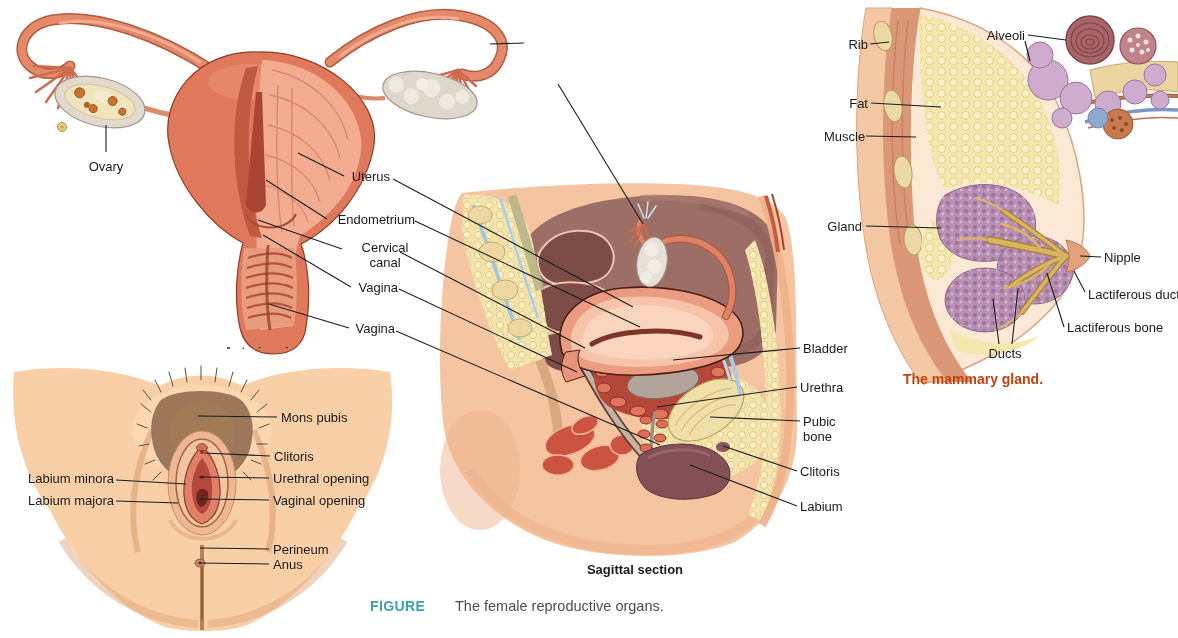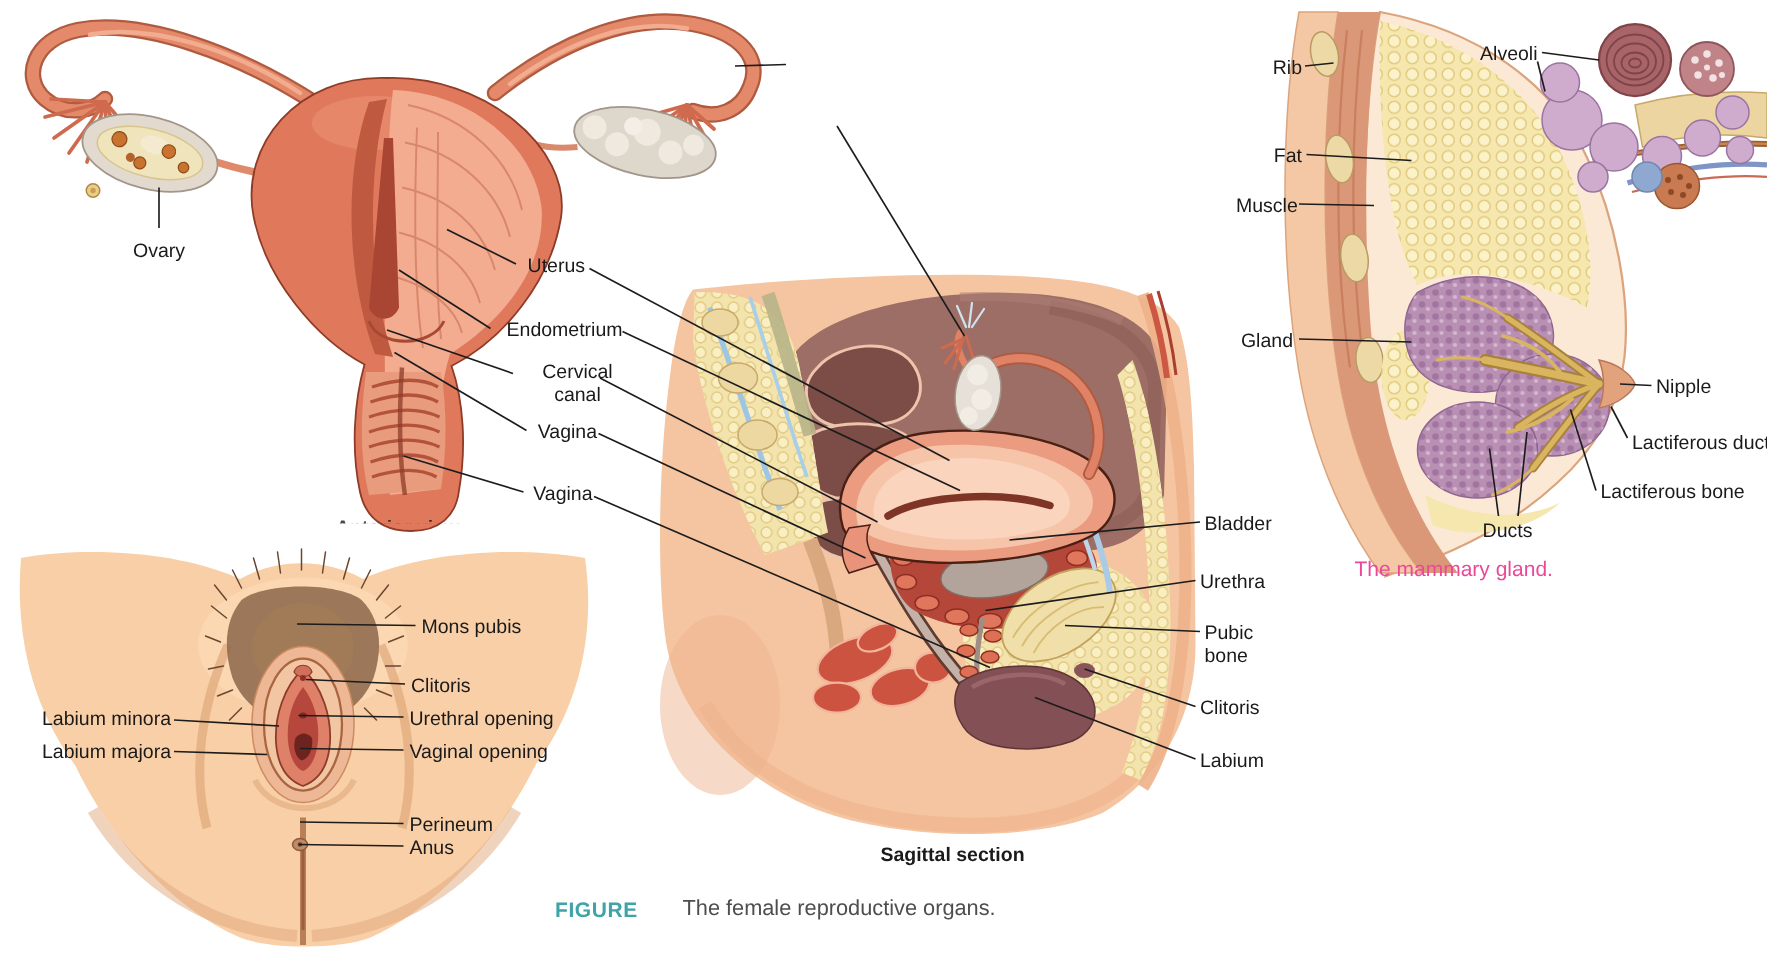--- a/index.html
+++ b/index.html
@@ -7,21 +7,21 @@
           font-family:"Liberation Sans",sans-serif;}
   .art{position:absolute;z-index:1;}
   #overlay{position:absolute;left:0;top:0;z-index:5;pointer-events:none;}
   .leader{stroke:#1c1c1c;stroke-width:1.1;fill:none;}
   .lbl{position:absolute;z-index:6;font-size:13px;line-height:1.16;color:#1a1a1a;white-space:nowrap;}
   .wrap{white-space:normal;}
   .center{text-align:center;}
   .right{text-align:right;}
   .bold{font-weight:bold;}
   .clipped{height:5px;overflow:hidden;opacity:.8;}
-  .cap-gray{color:#ec4899;font-size:14px;}
+  .cap-gray{color:#c2410c;font-size:14px;font-weight:bold;}
   .fig-label{color:#3fa3a8;font-weight:bold;font-size:14px;letter-spacing:.4px;}
   .fig-caption{color:#4d4e50;font-size:14.5px;}
 </style>
 </head>
 <body>
 
 <div class="canvas">
 
   <svg class="art" style="left:0;top:0" width="530" height="360" viewBox="0 0 530 360">
 

